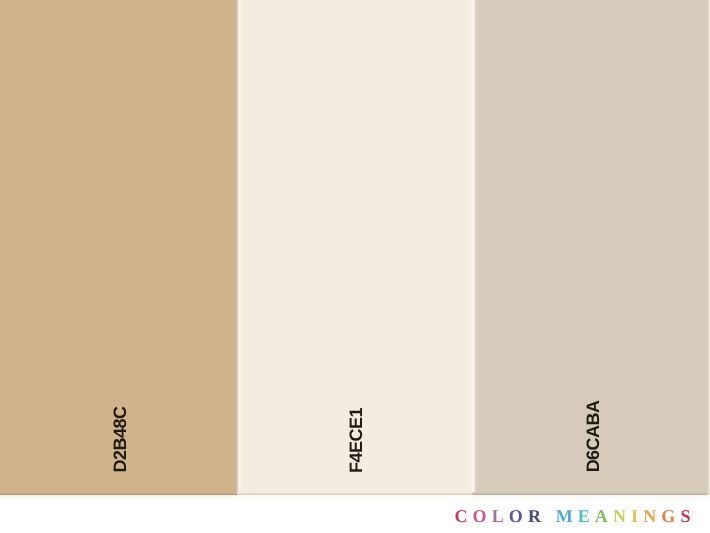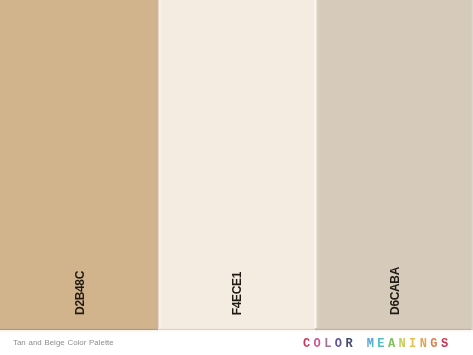--- a/index.html
+++ b/index.html
@@ -26,21 +26,21 @@
   .fade{position:absolute;height:4px;top:0;pointer-events:none;}
   .edge{position:absolute;top:0;height:330px;width:2px;right:0;pointer-events:none;}
 
   
   .footer{position:absolute;left:0;top:330px;width:473px;height:25px;background:#ffffff;}
   .caption{position:absolute;left:13px;top:338px;
            font-family:"Liberation Sans",sans-serif;
            font-size:7.9px;letter-spacing:0px;word-spacing:0.6px;
            color:#8e8e8e;white-space:nowrap;}
   .logo{position:absolute;left:303px;top:337px;
-        font-family:Liberation Mono, monospace;
+        font-family:Liberation Serif, serif;
         font-size:12px;font-weight:bold;letter-spacing:3.4px;white-space:nowrap;}
   .logo span{display:inline;}
 </style>
 </head>
 <body style="background: rgb(255, 255, 255);">
 
 <div class="page" style="background: rgb(255, 255, 255);">
 
   <div class="swatches">
 
@@ -64,16 +64,15 @@
     <div class="hseam" style="left: 315px; width: 158px; background: linear-gradient(rgb(214, 202, 186) 0%, rgb(205, 194, 178) 45%, rgb(188, 179, 165) 78%, rgb(179, 172, 160) 100%);"></div>
     <div class="edge" style="background: linear-gradient(to right, rgb(214, 202, 186) 0%, rgb(220, 211, 198) 60%, rgb(227, 219, 208) 100%);"></div>
   </div>
 
   <div class="footer">
     <div class="fade" style="left: 0px; width: 157.5px; background: linear-gradient(rgb(244, 239, 227) 0%, rgb(253, 251, 245) 45%, rgb(255, 255, 255) 100%);"></div>
     <div class="fade" style="left: 157.5px; width: 157.5px; background: linear-gradient(rgb(251, 249, 244) 0%, rgb(254, 253, 250) 45%, rgb(255, 255, 255) 100%);"></div>
     <div class="fade" style="left: 315px; width: 158px; background: linear-gradient(rgb(246, 243, 238) 0%, rgb(253, 252, 250) 45%, rgb(255, 255, 255) 100%);"></div>
   </div>
 
-  <div class="caption" style="color: rgb(142, 142, 142);">Tan and Beige Color Palette</div>
 
   <div class="logo"><span style="color: rgb(202, 56, 94);">C</span><span style="color: rgb(200, 89, 147);">O</span><span style="color: rgb(162, 114, 153);">L</span><span style="color: rgb(95, 86, 148);">O</span><span style="color: rgb(70, 76, 109);">R</span><span style="color: rgb(255, 255, 255);">&nbsp;</span><span style="color: rgb(84, 165, 213);">M</span><span style="color: rgb(84, 188, 194);">E</span><span style="color: rgb(129, 191, 96);">A</span><span style="color: rgb(196, 204, 90);">N</span><span style="color: rgb(232, 194, 84);">I</span><span style="color: rgb(227, 163, 79);">N</span><span style="color: rgb(220, 129, 81);">G</span><span style="color: rgb(198, 53, 84);">S</span></div>
 </div>
 
 </body></html>

